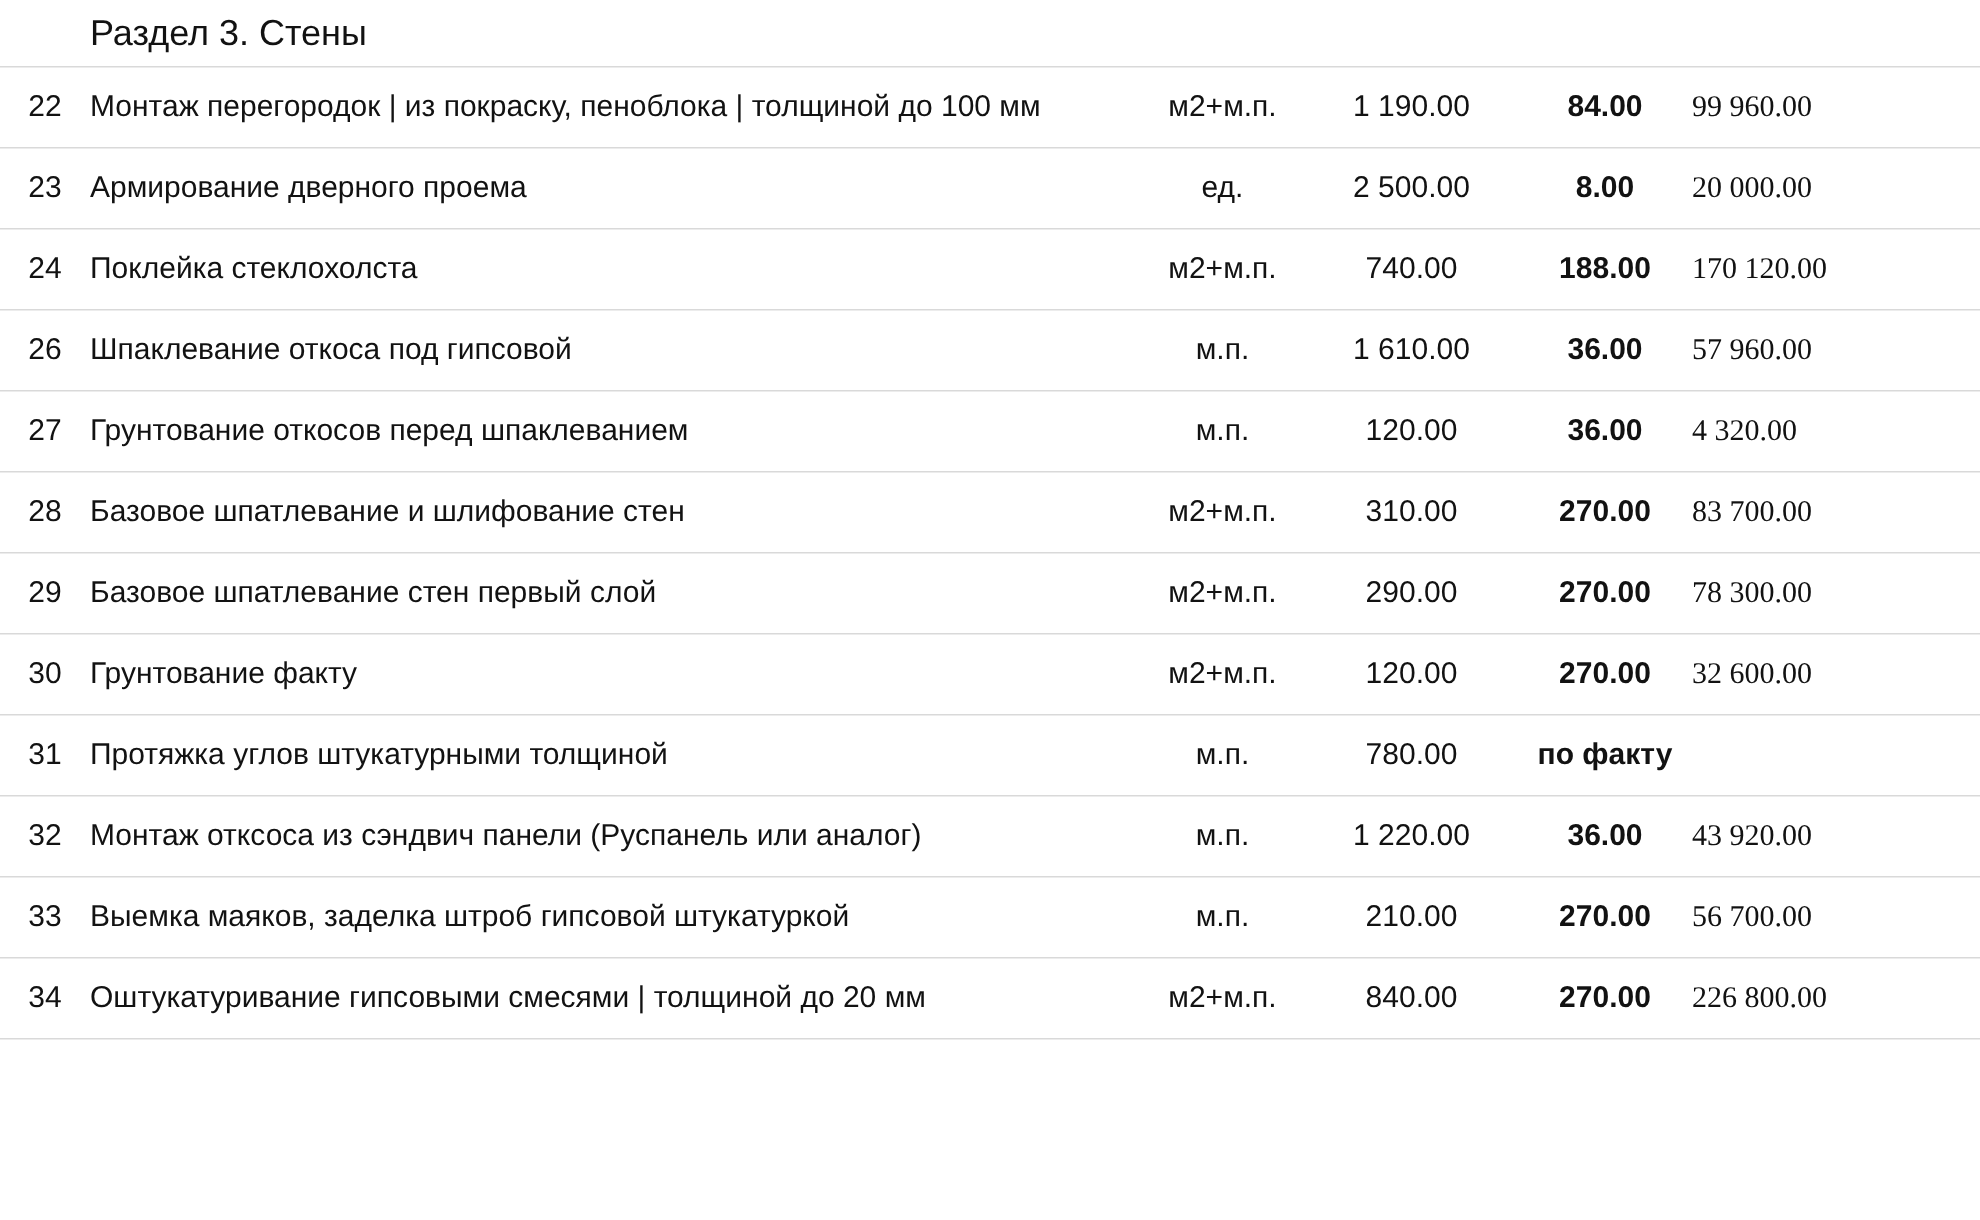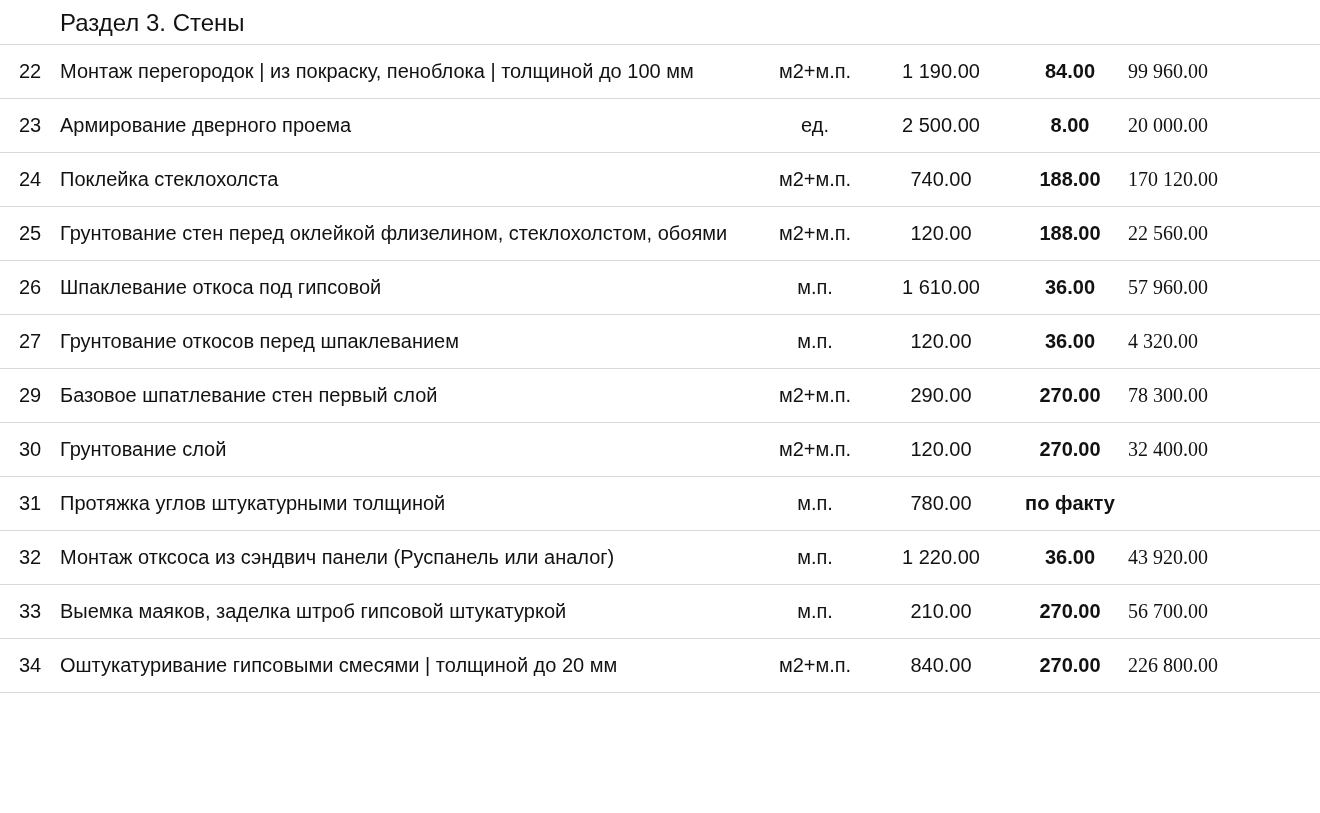--- a/index.html
+++ b/index.html
@@ -82,58 +82,58 @@
     </tr>
         <tr class="item-row">
       <td class="num" style="border-bottom-color: rgb(217, 217, 217);">24</td>
       <td class="desc" style="border-bottom-color: rgb(217, 217, 217);">Поклейка стеклохолста</td>
       <td class="unit" style="border-bottom-color: rgb(217, 217, 217);">м2+м.п.</td>
       <td class="price" style="border-bottom-color: rgb(217, 217, 217);">740.00</td>
       <td class="qty" style="border-bottom-color: rgb(217, 217, 217);">188.00</td>
       <td class="total" style="border-bottom-color: rgb(217, 217, 217);">170 120.00</td>
     </tr>
         <tr class="item-row">
-      <td class="num" style="border-bottom-color: rgb(217, 217, 217);">25</td>
-      <td class="desc" style="border-bottom-color: rgb(217, 217, 217);">Грунтование стен перед оклейкой флизелином, стеклохолстом, обоями</td>
-      <td class="unit" style="border-bottom-color: rgb(217, 217, 217);">м2+м.п.</td>
-      <td class="price" style="border-bottom-color: rgb(217, 217, 217);">120.00</td>
-      <td class="qty" style="border-bottom-color: rgb(217, 217, 217);">188.00</td>
-      <td class="total" style="border-bottom-color: rgb(217, 217, 217);">22 560.00</td>
-    </tr>
-        <tr class="item-row">
       <td class="num" style="border-bottom-color: rgb(217, 217, 217);">26</td>
       <td class="desc" style="border-bottom-color: rgb(217, 217, 217);">Шпаклевание откоса под гипсовой</td>
       <td class="unit" style="border-bottom-color: rgb(217, 217, 217);">м.п.</td>
       <td class="price" style="border-bottom-color: rgb(217, 217, 217);">1 610.00</td>
       <td class="qty" style="border-bottom-color: rgb(217, 217, 217);">36.00</td>
       <td class="total" style="border-bottom-color: rgb(217, 217, 217);">57 960.00</td>
     </tr>
         <tr class="item-row">
       <td class="num" style="border-bottom-color: rgb(217, 217, 217);">27</td>
       <td class="desc" style="border-bottom-color: rgb(217, 217, 217);">Грунтование откосов перед шпаклеванием</td>
       <td class="unit" style="border-bottom-color: rgb(217, 217, 217);">м.п.</td>
       <td class="price" style="border-bottom-color: rgb(217, 217, 217);">120.00</td>
       <td class="qty" style="border-bottom-color: rgb(217, 217, 217);">36.00</td>
       <td class="total" style="border-bottom-color: rgb(217, 217, 217);">4 320.00</td>
     </tr>
         <tr class="item-row">
+      <td class="num" style="border-bottom-color: rgb(217, 217, 217);">28</td>
+      <td class="desc" style="border-bottom-color: rgb(217, 217, 217);">Базовое шпатлевание и шлифование стен</td>
+      <td class="unit" style="border-bottom-color: rgb(217, 217, 217);">м2+м.п.</td>
+      <td class="price" style="border-bottom-color: rgb(217, 217, 217);">310.00</td>
+      <td class="qty" style="border-bottom-color: rgb(217, 217, 217);">270.00</td>
+      <td class="total" style="border-bottom-color: rgb(217, 217, 217);">83 700.00</td>
+    </tr>
+        <tr class="item-row">
       <td class="num" style="border-bottom-color: rgb(217, 217, 217);">29</td>
       <td class="desc" style="border-bottom-color: rgb(217, 217, 217);">Базовое шпатлевание стен первый слой</td>
       <td class="unit" style="border-bottom-color: rgb(217, 217, 217);">м2+м.п.</td>
       <td class="price" style="border-bottom-color: rgb(217, 217, 217);">290.00</td>
       <td class="qty" style="border-bottom-color: rgb(217, 217, 217);">270.00</td>
       <td class="total" style="border-bottom-color: rgb(217, 217, 217);">78 300.00</td>
     </tr>
         <tr class="item-row">
       <td class="num" style="border-bottom-color: rgb(217, 217, 217);">30</td>
-      <td class="desc" style="border-bottom-color: rgb(217, 217, 217);">Грунтование слой</td>
+      <td class="desc" style="border-bottom-color: rgb(217, 217, 217);">Грунтование факту</td>
       <td class="unit" style="border-bottom-color: rgb(217, 217, 217);">м2+м.п.</td>
       <td class="price" style="border-bottom-color: rgb(217, 217, 217);">120.00</td>
       <td class="qty" style="border-bottom-color: rgb(217, 217, 217);">270.00</td>
-      <td class="total" style="border-bottom-color: rgb(217, 217, 217);">32 400.00</td>
+      <td class="total" style="border-bottom-color: rgb(217, 217, 217);">32 600.00</td>
     </tr>
         <tr class="item-row">
       <td class="num" style="border-bottom-color: rgb(217, 217, 217);">31</td>
       <td class="desc" style="border-bottom-color: rgb(217, 217, 217);">Протяжка углов штукатурными толщиной</td>
       <td class="unit" style="border-bottom-color: rgb(217, 217, 217);">м.п.</td>
       <td class="price" style="border-bottom-color: rgb(217, 217, 217);">780.00</td>
       <td class="qty" style="border-bottom-color: rgb(217, 217, 217);">по факту</td>
       <td class="total" style="border-bottom-color: rgb(217, 217, 217);"></td>
     </tr>
         <tr class="item-row">

